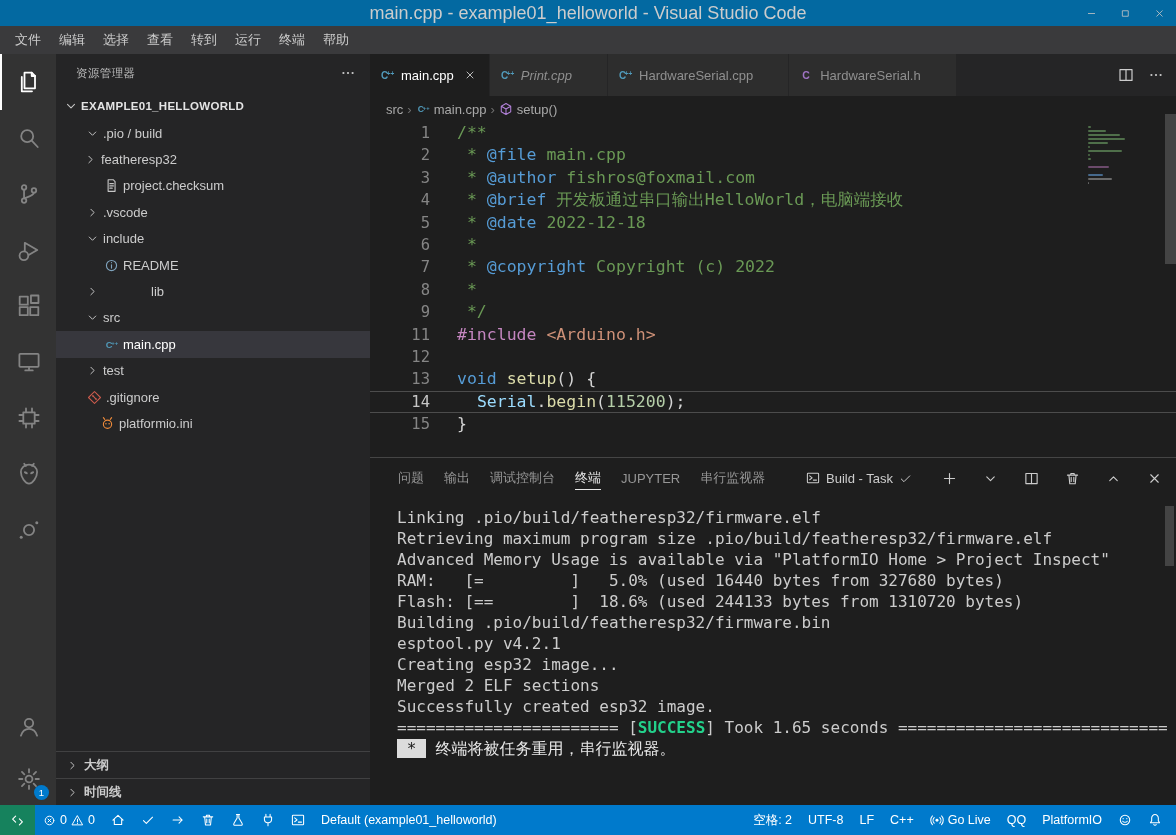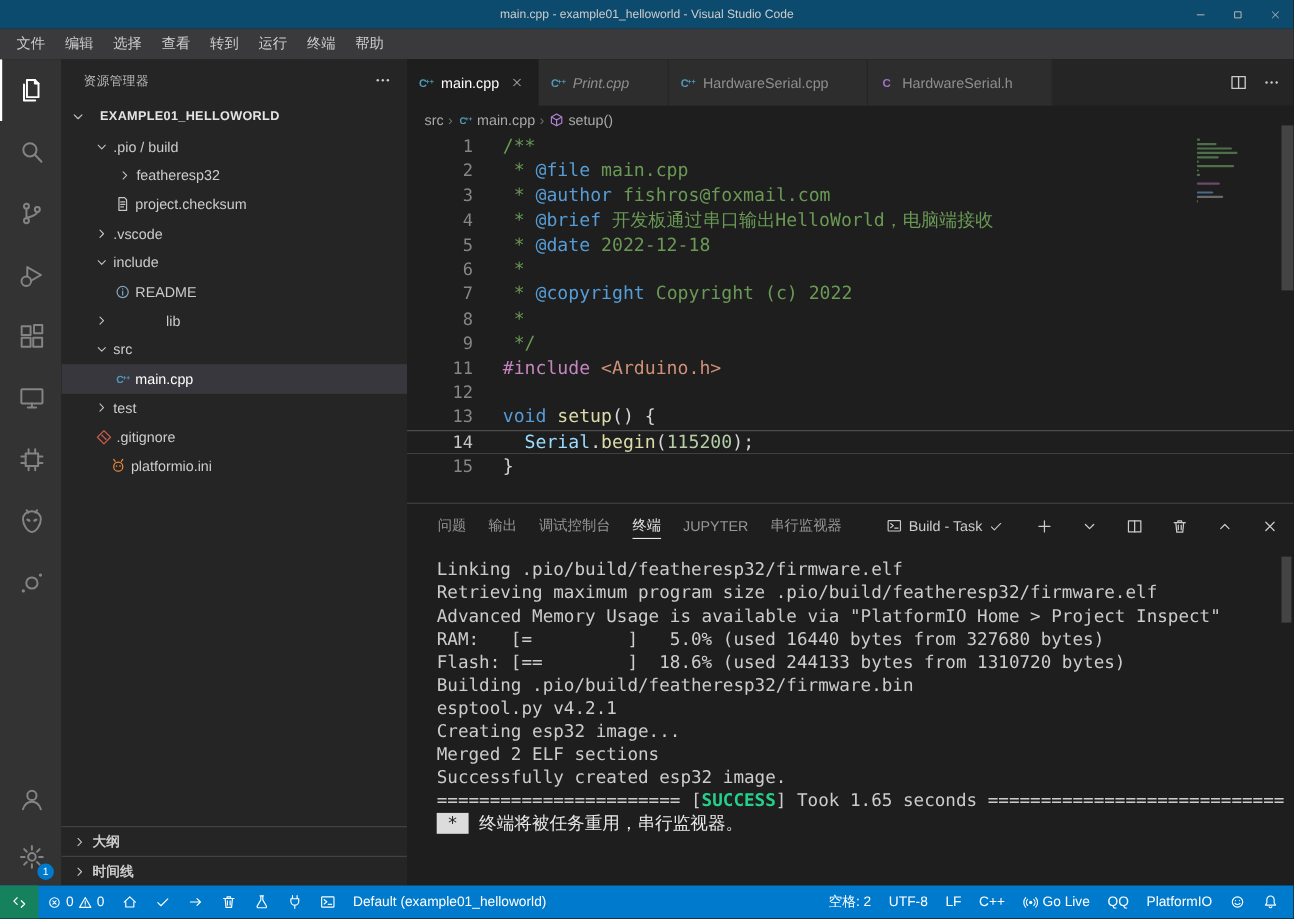--- a/index.html
+++ b/index.html
@@ -1,21 +1,21 @@
 <!DOCTYPE html>
 <html><head>
 <meta charset="utf-8">
 <style>
   html,body{margin:0;padding:0;width:1176px;height:835px;overflow:hidden;background:#1e1e1e;
     font-family:"Liberation Sans","DejaVu Sans",sans-serif;position:relative;}
   .mono{font-family:"DejaVu Sans Mono","Liberation Mono",monospace;}
   .icon{display:inline-flex;align-items:center;justify-content:center;flex:none;line-height:0;}
   
-  #titlebar{position:absolute;top:0;left:0;width:100%;height:26px;background:#0c4a6e;display:flex;
-    align-items:center;justify-content:center;color:#cccccc;font-size:11px;z-index:5;}
+  #titlebar{position:absolute;top:0;left:0;width:100%;height:26px;background:#0369a1;display:flex;
+    align-items:center;justify-content:center;color:#cccccc;font-size:18px;z-index:5;}
   #win-controls{position:absolute;right:0;top:0;height:26px;display:flex;}
   .win-btn{width:34px;height:26px;display:flex;align-items:center;justify-content:center;color:#c5c5c5;}
   
   #menubar{position:absolute;top:26px;left:0;width:100%;height:28px;background:#3a3a3c;display:flex;
     align-items:center;padding-left:6px;}
   .menu-item{color:#cccccc;font-size:13px;padding:3px 9px;}
   
   #activitybar{position:absolute;top:54px;left:0;width:56px;height:751px;background:#333333;display:flex;
     flex-direction:column;}
   .act-item{height:56px;display:flex;align-items:center;justify-content:center;color:#848484;
@@ -25,21 +25,21 @@
   .act-badge{position:absolute;right:7px;bottom:5px;min-width:15px;height:15px;border-radius:50%;
     background:#007acc;color:#fff;font-size:9.5px;display:flex;align-items:center;justify-content:center;}
   #act-bottom{margin-top:auto;}
   
   #sidebar{position:absolute;top:54px;left:56px;width:314px;height:751px;background:#252526;color:#cccccc;
     display:flex;flex-direction:column;}
   #sidebar-header{height:38px;flex:none;display:flex;align-items:center;padding:0 14px 0 20px;font-size:11.5px;
     color:#bbbbbb;letter-spacing:.4px;}
   #sidebar-header .icon{margin-left:auto;color:#cccccc;}
   #project-row{height:28px;flex:none;display:flex;align-items:center;font-size:11.5px;font-weight:bold;
-    color:#e4e4e4;padding-left:6px;letter-spacing:.3px;gap:12px;}
+    color:#e4e4e4;padding-left:6px;letter-spacing:.3px;gap:2px;}
   .tree-row{height:26.4px;display:flex;align-items:center;font-size:13px;color:#cccccc;white-space:nowrap;}
   .tree-row.selected{background:#37373d;color:#ffffff;}
   .chev{width:17px;flex:none;color:#c5c5c5;display:inline-flex;justify-content:center;}
   .tree-ic{width:20px;flex:none;display:inline-flex;justify-content:center;}
   .tree-label{margin-left:2px;}
   #sidebar-bottom{margin-top:auto;}
   .pane-row{height:26px;border-top:1px solid rgba(140,140,140,.28);display:flex;align-items:center;
     font-size:12.5px;font-weight:bold;color:#cccccc;padding-left:8px;gap:3px;}
   
   #editor-col{position:absolute;top:54px;left:370px;width:806px;height:751px;background:#1e1e1e;}
@@ -251,21 +251,21 @@
   </div>
   <div id="tree">
       <div class="tree-row" style="padding-left: 28px;">
         <span class="chev">
           <svg width="13" height="13" viewBox="0 0 16 16" fill="none" stroke="currentColor" stroke-width="1.2" stroke-linecap="round" stroke-linejoin="round">
             <path d="M4 6.2l4 4 4-4"></path>
           </svg>
         </span>
         <span class="tree-label">.pio / build</span>
       </div>
-      <div class="tree-row" style="padding-left: 49px;">
+      <div class="tree-row" style="padding-left: 26px;">
         <span class="chev">
           <svg width="13" height="13" viewBox="0 0 16 16" fill="none" stroke="currentColor" stroke-width="1.2" stroke-linecap="round" stroke-linejoin="round">
             <path d="M6 4l4 4-4 4"></path>
           </svg>
         </span>
         <span class="tree-label">featheresp32</span>
       </div>
       <div class="tree-row" style="padding-left: 45px;">
         <span class="tree-ic" style="color:#c5c5c5">
           <svg width="15" height="15" viewBox="0 0 16 16" fill="none" stroke="currentColor" stroke-width="1.2" stroke-linecap="round" stroke-linejoin="round">

